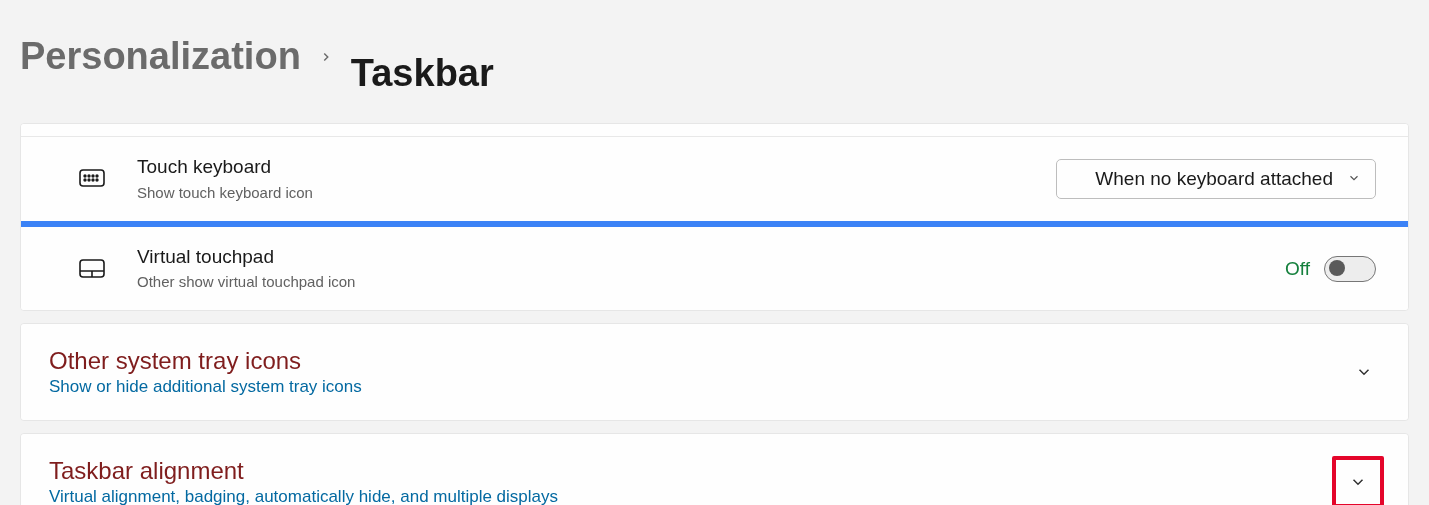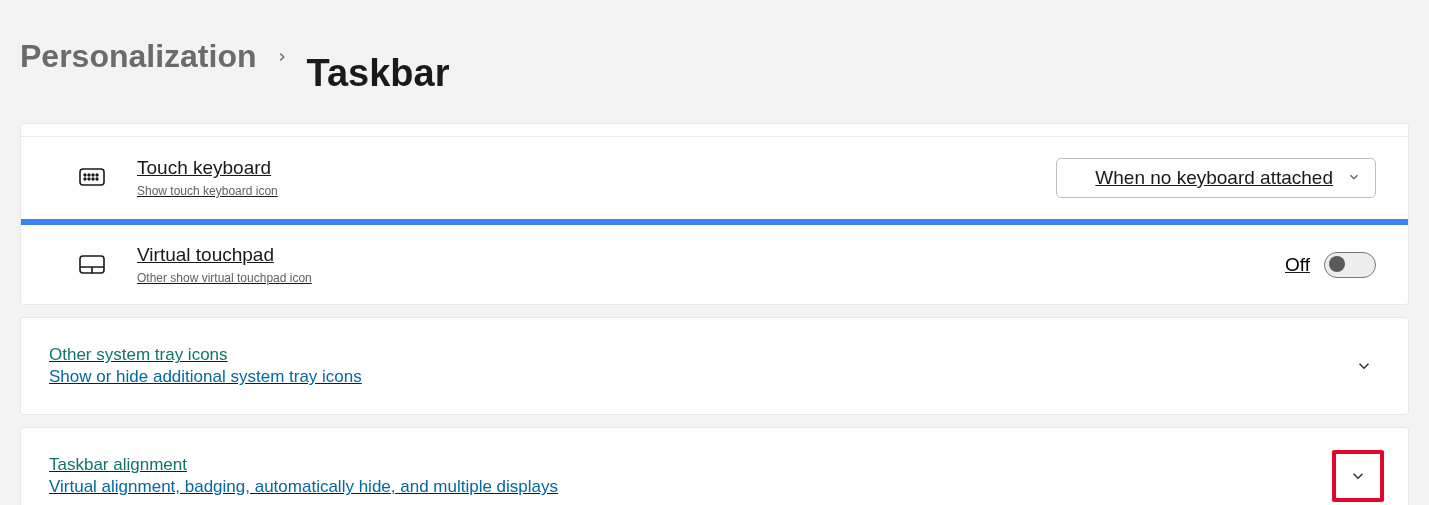--- a/index.html
+++ b/index.html
@@ -11,21 +11,21 @@
     overflow: hidden;
     color: #1a1a1a;
   }
   .breadcrumb {
     display: flex;
     align-items: center;
     gap: 18px;
     padding: 18px 20px 28px 20px;
   }
   .breadcrumb-parent {
-    font-size: 32px;
+    font-size: 38px;
     font-weight: 600;
     color: #6b6b6b;
     cursor: pointer;
   }
   .breadcrumb-sep {
     color: #6b6b6b;
     font-size: 22px;
     display: flex;
     align-items: center;
   }
@@ -34,21 +34,20 @@
     font-weight: 600;
     color: #1a1a1a;
     margin-top: 34px;
   }
   .panel-group {
     margin: 0 20px 12px 20px;
     background: #fefefe;
     border: 1px solid #e6e6e6;
     border-radius: 4px;
     overflow: hidden;
-    text-decoration: underline;
   }
   .panel-stub {
     height: 13px;
     border-bottom: 1px solid #e8e8e8;
     background: #fefefe;
   }
   .row {
     display: flex;
     align-items: center;
     padding: 18px 26px 18px 26px;
@@ -64,21 +63,21 @@
     color: #1a1a1a;
   }
   .row-text { flex: 1; }
   .row-title {
     font-size: 19px;
     font-weight: 400;
     color: #1a1a1a;
     line-height: 1.3;
   }
   .row-sub {
-    font-size: 12px;
+    font-size: 15px;
     color: #616161;
     line-height: 1.4;
     margin-top: 2px;
   }
   .row-control {
     display: flex;
     align-items: center;
     gap: 14px;
     margin-right: 6px;
   }
@@ -95,21 +94,21 @@
     min-width: 320px;
     justify-content: flex-end;
   }
   .toggle-wrap {
     display: flex;
     align-items: center;
     gap: 14px;
   }
   .toggle-label {
     font-size: 19px;
-    color: #000000;
+    color: #15803d;
   }
   .toggle {
     width: 52px;
     height: 26px;
     border-radius: 20px;
     border: 1.5px solid #767676;
     background: #ededed;
     position: relative;
     cursor: pointer;
   }
@@ -125,23 +124,23 @@
   .section-row {
     display: flex;
     align-items: center;
     padding: 22px 28px 22px 28px;
     background: #fefefe;
     cursor: pointer;
     min-height: 96px;
   }
   .section-text { flex: 1; }
   .section-title {
-    font-size: 17px;
+    font-size: 24px;
     font-weight: 400;
-    color: #0f766e;
+    color: #7f1d1d;
   }
   .section-sub {
     font-size: 17px;
     color: #0369a1;
     margin-top: 2px;
   }
   .expand-icon {
     display: flex;
     align-items: center;
     justify-content: center;

